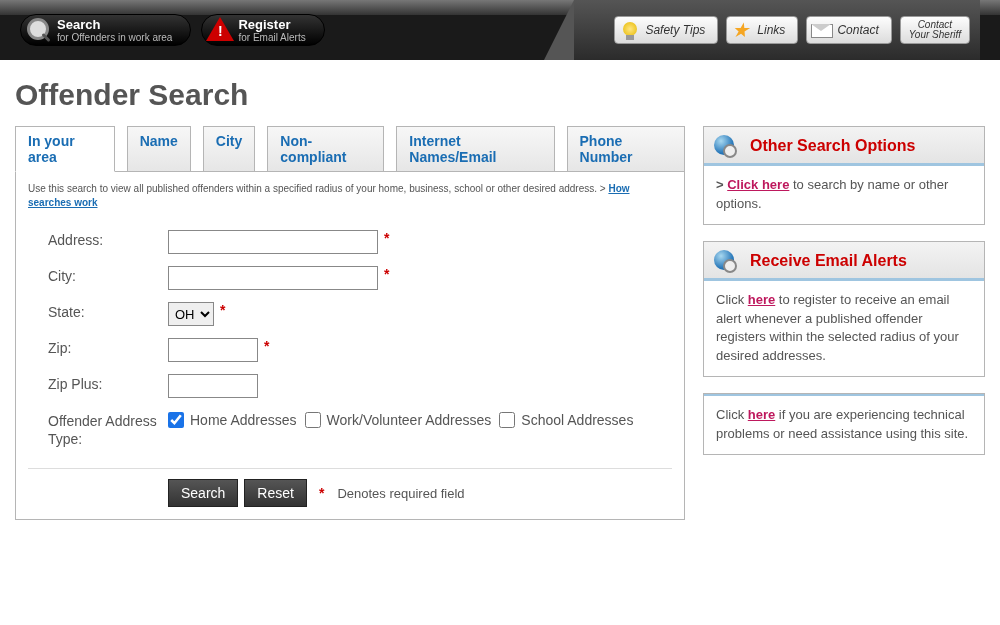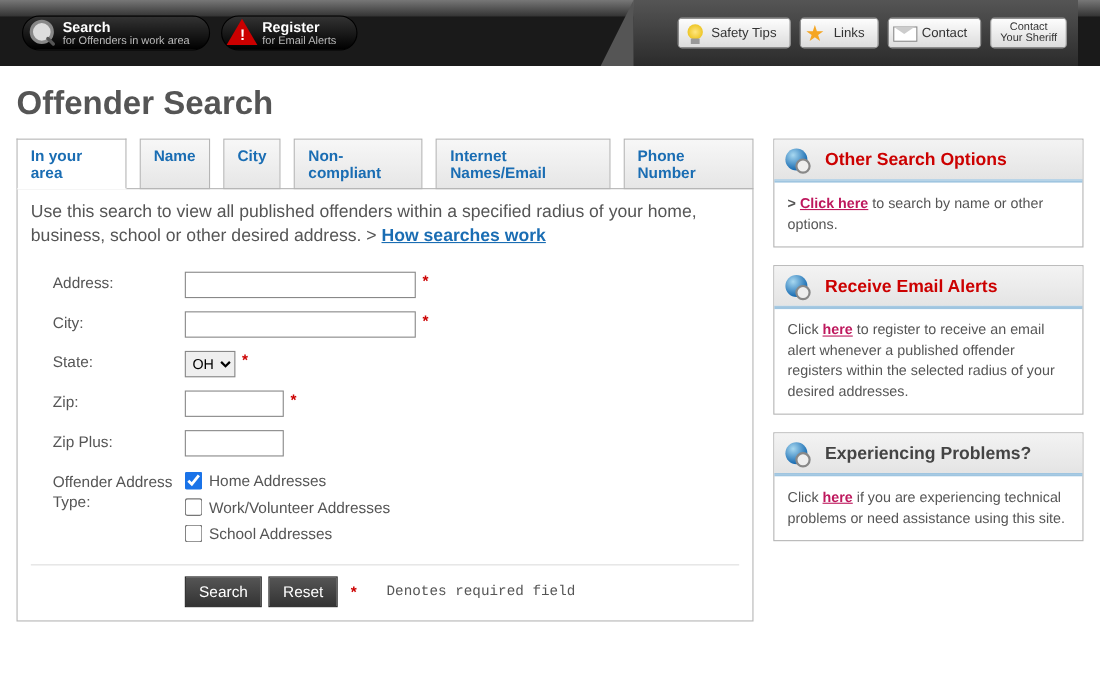--- a/index.html
+++ b/index.html
@@ -12,21 +12,21 @@
   .topbar .nav-pill .line1 { font-weight: bold; font-size: 13px; display:block; line-height:1; }
   .topbar .nav-pill .line2 { font-size: 10px; color: #bbb; line-height:1; }
   .mag-icon { position:absolute; left:6px; top:3px; width:26px; height:26px; }
   .mag-icon::before { content:""; position:absolute; width:16px; height:16px; border:3px solid #888; border-radius:50%; background:#ddd; left:0; top:0;}
   .mag-icon::after { content:""; position:absolute; width:10px; height:3px; background:#555; transform:rotate(45deg); left:14px; top:18px; border-radius:2px;}
   .warn-icon { position:absolute; left:4px; top:2px; width:28px; height:26px; }
   .warn-icon::before { content:""; position:absolute; left:0; top:0; border-left:14px solid transparent; border-right:14px solid transparent; border-bottom:24px solid #c00;}
   .warn-icon::after { content:"!"; position:absolute; left:0; width:28px; text-align:center; top:6px; color:#fff; font-weight:bold; font-size:14px;}
   .topbar .right-section { margin-left:auto; height:100%; display:flex; align-items:center; gap:8px; padding-left:40px; background: linear-gradient(to bottom,#555 0%, #2b2b2b 100%); position:relative; padding-right:10px;}
   .topbar .right-section::before { content:""; position:absolute; left:-30px; top:0; border-top:60px solid transparent; border-right:30px solid #555;}
-  .small-btn { height:28px; background: linear-gradient(#fdfdfd,#dcdcdc); border:1px solid #999; border-radius:4px; display:inline-flex; align-items:center; padding:0 12px 0 30px; font-size:12px; color:#333; position:relative; cursor:pointer;}
+  .small-btn { height:28px; background: linear-gradient(#fdfdfd,#dcdcdc); border:1px solid #999; border-radius:4px; display:inline-flex; align-items:center; padding:0 12px 0 30px; font-size:12px; color:#333; position:relative; cursor:pointer;font-style:italic;}
   .small-btn.two-line { font-size:10px; line-height:1.05; text-align:center; padding:0 8px;}
   .ico { position:absolute; left:4px; top:3px; width:22px; height:22px; }
   .ico.bulb::before { content:""; position:absolute; width:14px; height:14px; background: radial-gradient(#ffe680,#e6b800); border-radius:50%; left:4px; top:2px;}
   .ico.bulb::after { content:""; position:absolute; width:8px; height:5px; background:#999; left:7px; top:15px;}
   .ico.star::before { content:"★"; color:#f5a623; font-size:20px; position:absolute; left:0; top:-2px;}
   .ico.env::before { content:""; position:absolute; width:20px; height:12px; background:#fff; border:1px solid #888; left:0; top:4px;}
   .ico.env::after { content:""; position:absolute; left:0; top:4px; border-left:10px solid transparent; border-right:10px solid transparent; border-top:7px solid #ccc;}
   
   
   .page-title { font-size: 30px; font-weight: bold; color: #555; padding: 18px 15px 14px; }
@@ -36,38 +36,38 @@
   .left { flex: 1 1 auto; }
   .right { flex: 0 0 282px; }
   
   
   .tabs { display: flex; gap: 12px; margin-bottom: -1px; position: relative; z-index: 2; }
   .tab { border: 1px solid #b5b5b5; background: linear-gradient(#f7f7f7,#e6e6e6); padding: 6px 12px; font-size: 14px; font-weight: bold; color: #1a6db3; cursor: pointer; border-bottom: 1px solid #b5b5b5; }
   .tab.active { background: #fff; border-bottom: 1px solid #fff; color: #1a6db3; }
   
   
   .panel { border: 1px solid #b5b5b5; padding: 10px 12px 8px; background: #fff; }
-  .intro { font-size: 16px; color: #555; line-height: 1.4; }
+  .intro { font-size: 10px; color: #555; line-height: 1.4; }
   .intro a { color: #1a6db3; font-weight: bold; text-decoration: underline; }
   
   .form { margin-top: 10px; padding: 4px 20px; }
   .row { display: flex; align-items: flex-start; padding: 6px 0; }
   .row .lbl { width: 120px; font-size: 14px; color: #555; padding-top: 2px; }
   .row input[type=text] { width: 210px; height: 24px; border: 1px solid #888; padding: 2px 4px; font-size: 13px; }
   .row input.short { width: 90px; }
   .row select { height: 24px; border: 1px solid #888; font-size: 13px; padding: 1px 2px; }
   .req { color: #c00; font-weight: bold; margin-left: 6px; }
-  .checks { display:flex; flex-direction:column; gap:8px; padding-top:2px;}
+  .checks { display:flex; gap:8px; padding-top:2px;}
   .checks label { display:flex; align-items:center; gap:6px; font-size:14px; color:#555; cursor:pointer;}
   .checks input[type=checkbox] { width:16px; height:16px; accent-color:#1a73e8; cursor:pointer;}
   
   .hr { border-top: 1px solid #ddd; margin: 10px 0 0; }
   .action-bar { padding: 10px 0 4px 140px; display:flex; align-items:center; gap:6px; }
   .btn { background: linear-gradient(#555,#333); color:#fff; border:1px solid #222; padding:5px 12px; font-size:14px; cursor:pointer;}
-  .note { font-size: 13px; color:#555; margin-left:21px;font-family:Liberation Mono, monospace;}
+  .note { font-size: 13px; color:#555; margin-left:7px;}
   
   
   .box { border: 1px solid #b5b5b5; margin-bottom: 16px; font-size: 13px; }
   .box-head { background: linear-gradient(#f3f3f3,#e4e4e4); border-bottom: 1px solid #9fc5e0; padding: 8px 10px; display:flex; align-items:flex-end; gap:16px;}
   .box-head.red .title { color: #c00; }
   .box-head .title { font-weight: bold; font-size: 16px; color: #444; }
   .globe { width:20px; height:20px; border-radius:50%; background: radial-gradient(circle at 35% 30%, #a8d8f0, #1a6db3 70%); position:relative; flex-shrink:0;}
   .globe::after{content:""; position:absolute; right:-3px; bottom:-3px; width:10px; height:10px; border:2px solid #888; border-radius:50%; background:#eee;}
   .box-body { padding: 10px 12px; line-height:1.45; color:#555; border-top:2px solid #9fc5e0;}
   .box-body a { color:#be185d; font-weight:bold; text-decoration:underline;}
@@ -196,22 +196,18 @@
     <div class="box">
       <div class="box-head red">
         <span class="globe"></span>
         <span class="title">Receive Email Alerts</span>
       </div>
       <div class="box-body">
         <span>Click </span><a href="#">here</a><span> to register to receive an email alert whenever a published offender registers within the selected radius of your desired addresses.</span>
       </div>
     </div>
     <div class="box">
-      <div class="box-head">
-        <span class="globe"></span>
-        <span class="title">Experiencing Problems?</span>
-      </div>
       <div class="box-body">
         <span>Click </span><a href="#">here</a><span> if you are experiencing technical problems or need assistance using this site.</span>
       </div>
     </div>
   </div>
 </div>
 
 </body></html>

